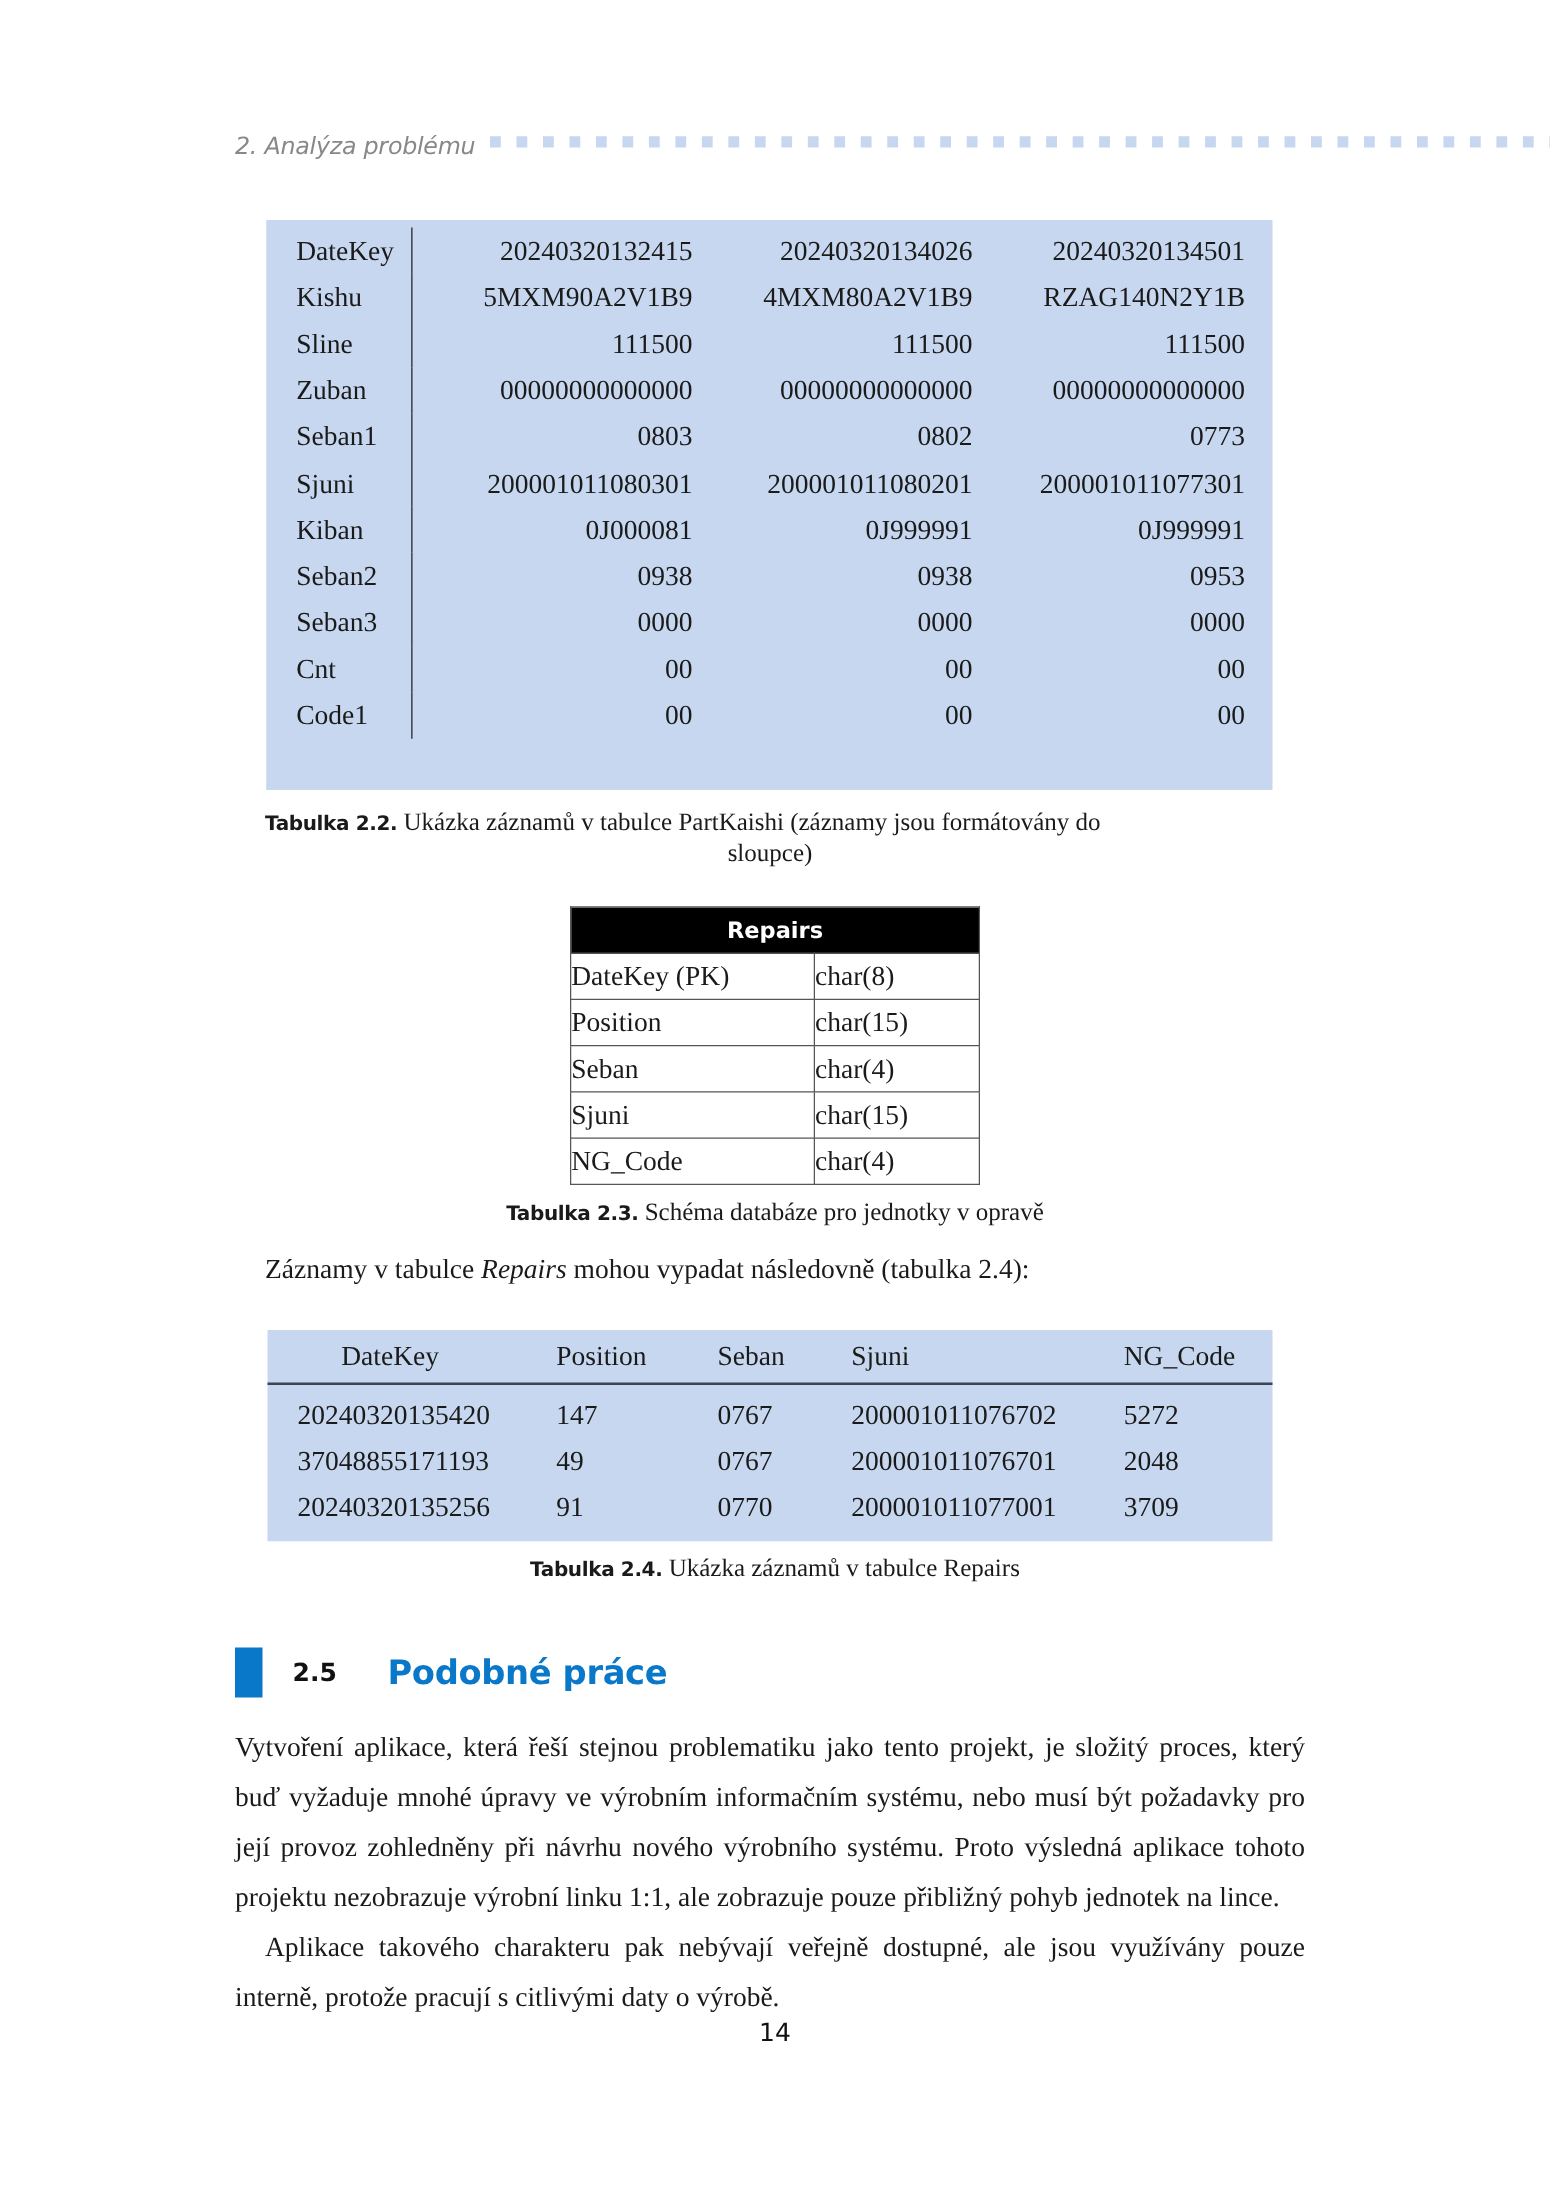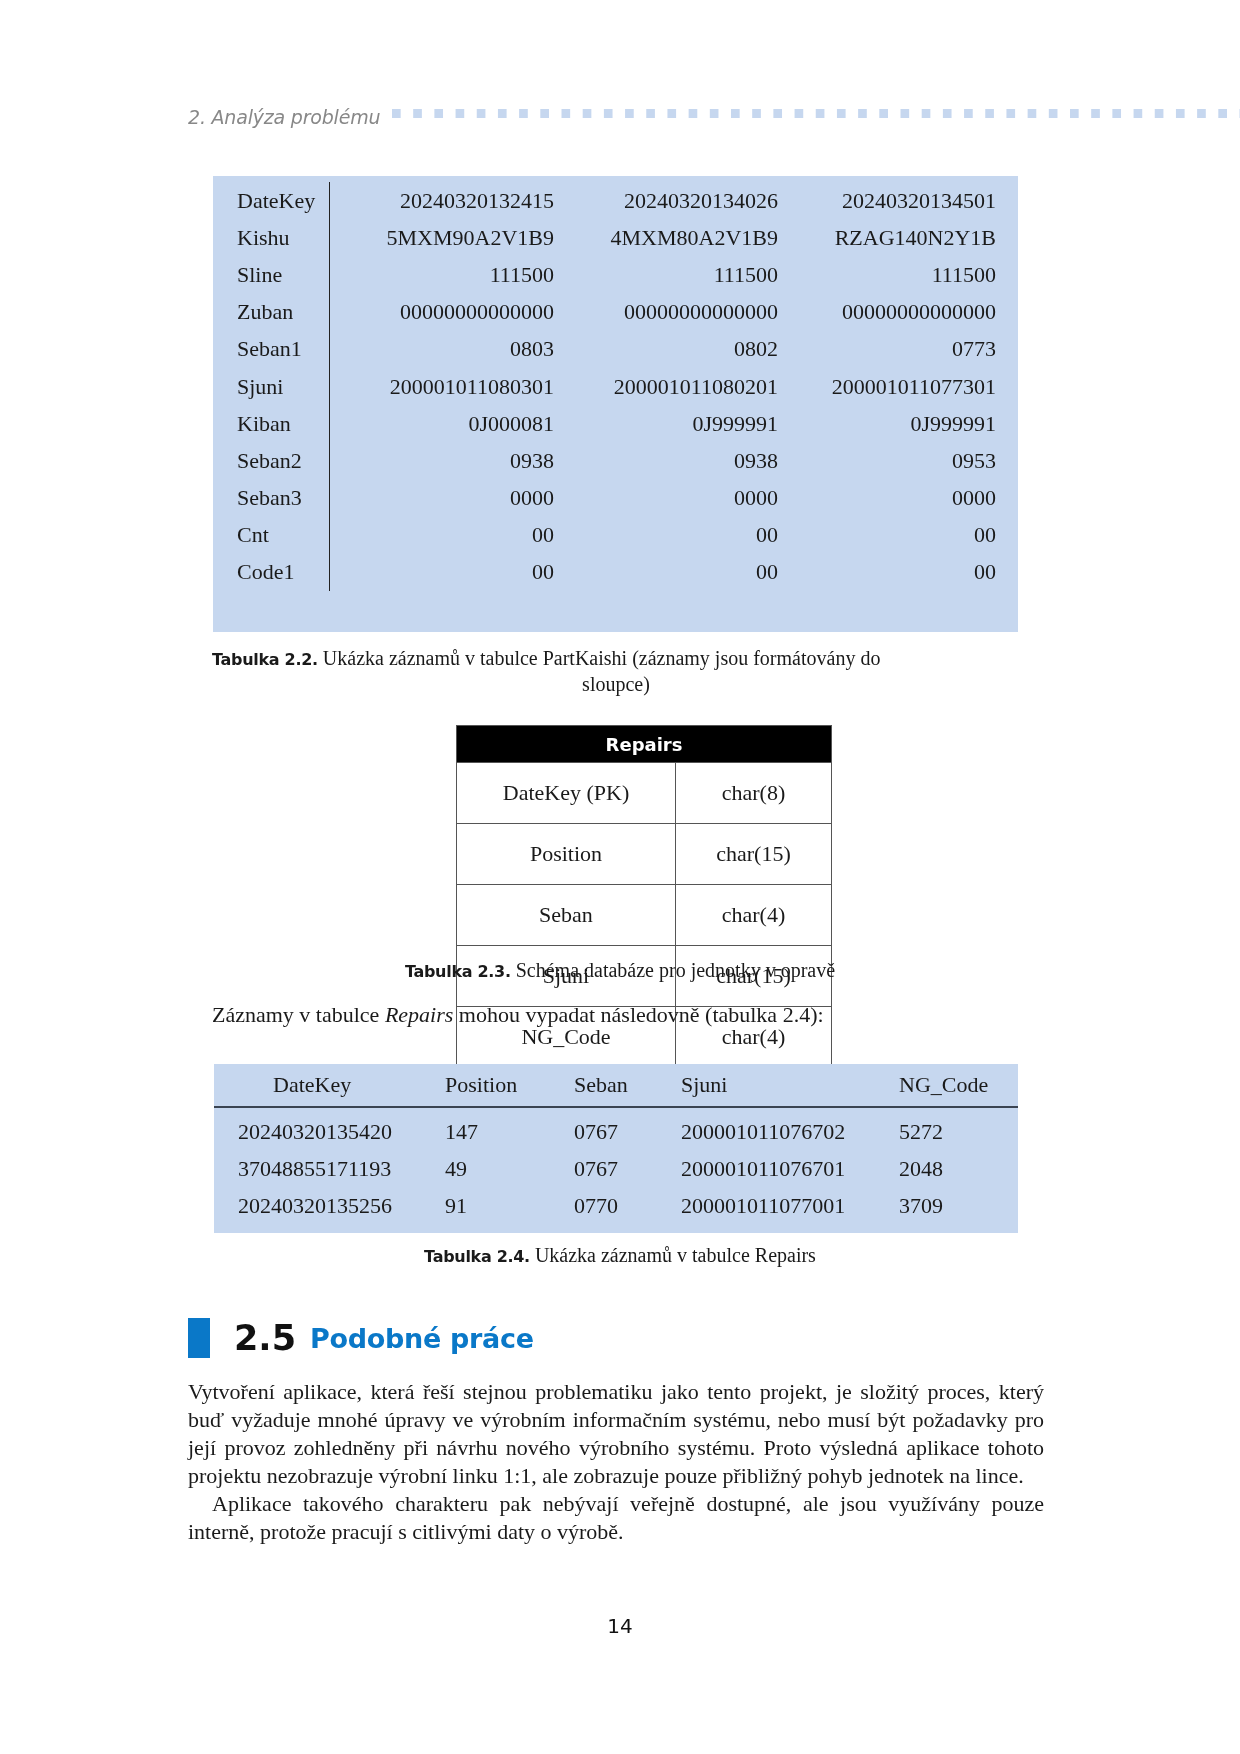--- a/index.html
+++ b/index.html
@@ -47,21 +47,21 @@
   
   .t23 {
     position: absolute; left: 456px; top: 725px; border-collapse: collapse;
     font-family: "Liberation Serif", serif; font-size: 22px;
   }
   .t23 th {
     background: #000; color: #fff; font-family: "DejaVu Sans", sans-serif; font-weight: bold; font-size: 18px;
     height: 36px; border: 1.5px solid #555; padding: 0;
   }
   .t23 td {
-    border: 1.5px solid #555; height: 36px; padding: 12px; text-align: center;
+    border: 1.5px solid #555; height: 36px; padding: 0; text-align: left;
   }
   .t23 td.c1 { width: 194px; }
   .t23 td.c2 { width: 131px; }
 
   .cap23 { left: 0; width: 1240px; top: 959px; text-align: center; }
 
   .para {
     position: absolute; font-family: "Liberation Serif", serif; font-size: 22px; color: #1a1a1a;
   }
   .intro { left: 212px; top: 1002px; }
@@ -77,29 +77,29 @@
   }
   .t24 .cell { position: absolute; font-family: "Liberation Serif", serif; font-size: 22px; white-space: nowrap; }
   .cap24 { left: 0; width: 1240px; top: 1244px; text-align: center; }
 
   
   .sec {
     position: absolute; left: 188px; top: 1318px; height: 40px; display: flex; align-items: center;
   }
   .sec .bar { width: 22px; height: 40px; background: #0a78c8; margin-right: 24px; }
   .sec .num {
-    font-family: "DejaVu Sans", sans-serif; font-weight: bold; font-size: 35px; color: #111; width: 76px;
+    font-family: "DejaVu Sans", sans-serif; font-weight: bold; font-size: 20px; color: #111; width: 76px;
   }
   .sec .title {
     font-family: "DejaVu Sans", sans-serif; font-weight: bold; font-size: 27px; color: #0a78c8; letter-spacing: -0.3px;
   }
 
   .body-text {
     position: absolute; left: 188px; width: 856px; font-family: "Liberation Serif", serif; font-size: 22px;
-    line-height: 28px; text-align: justify; text-align-last: left;
+    line-height: 40px; text-align: justify; text-align-last: left;
   }
   .body-text p { margin: 0; }
   .body-text p.indent { text-indent: 24px; }
   .bt1 { top: 1378px; }
 
   .page-num {
     position: absolute; left: 0; width: 1240px; top: 1614px; text-align: center;
     font-family: "DejaVu Sans", sans-serif; font-size: 20px; color: #111;
   }
 </style>

